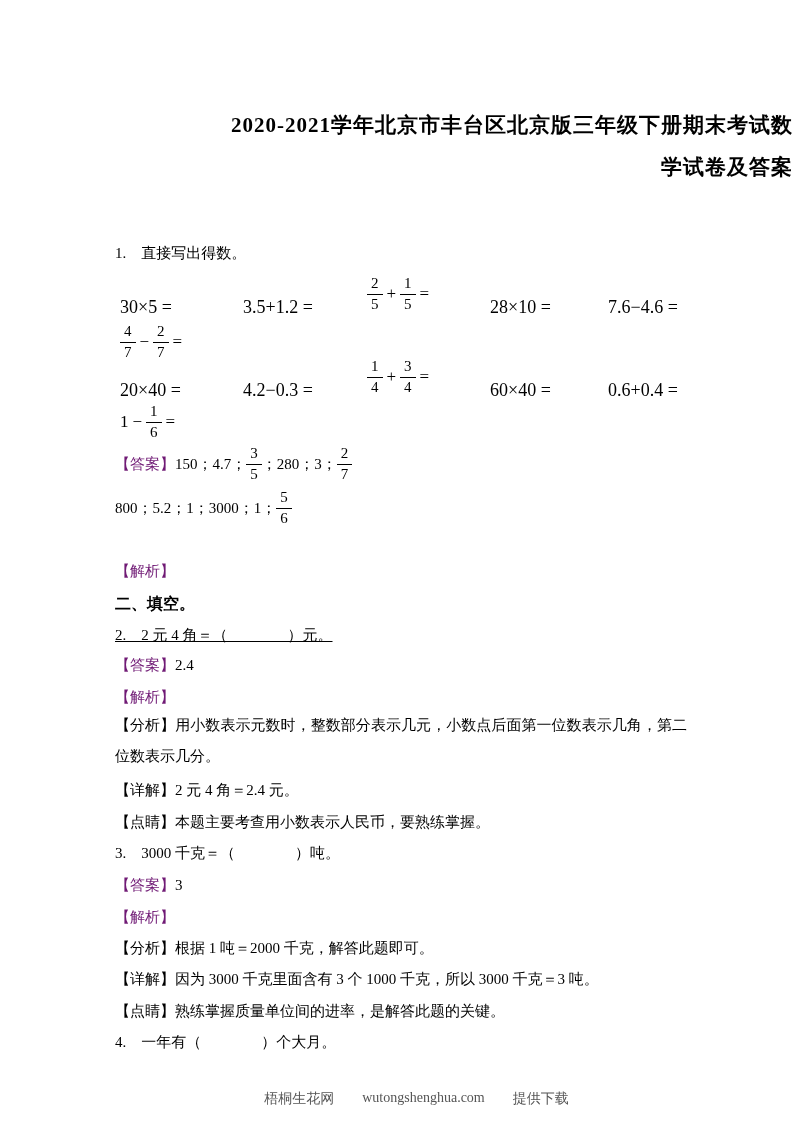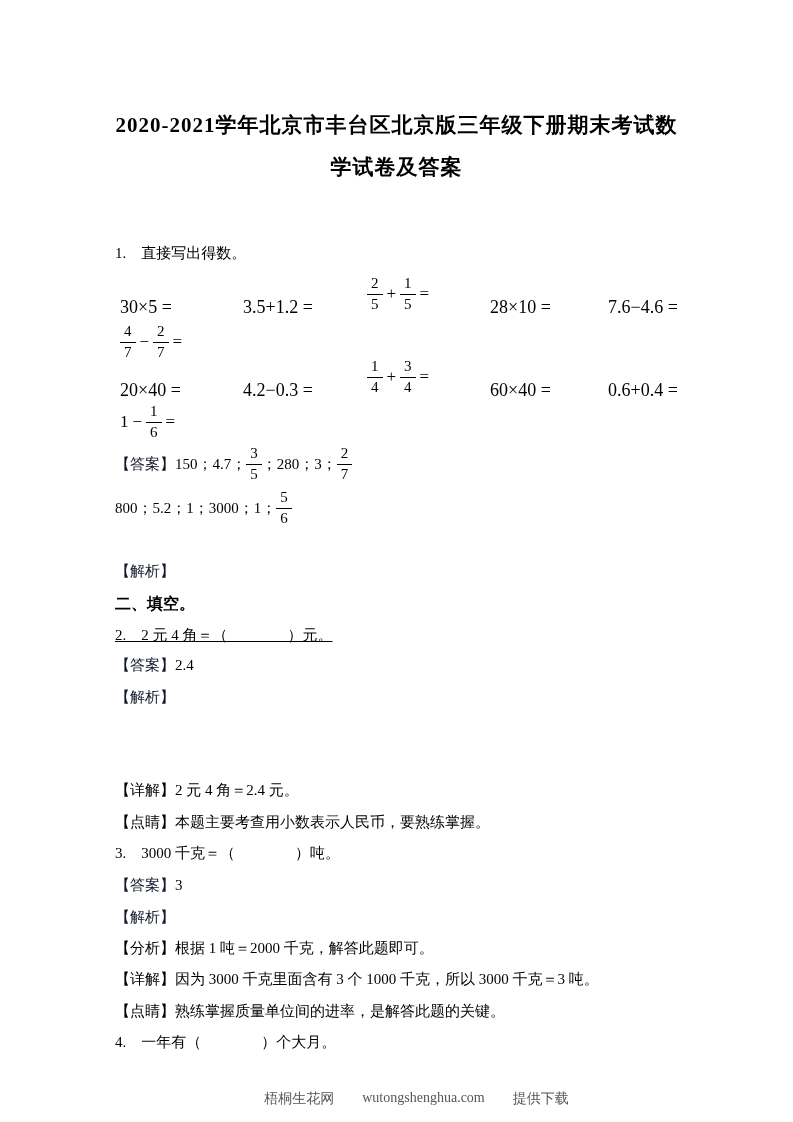--- a/index.html
+++ b/index.html
@@ -4,34 +4,34 @@
 <style>
   html,body { margin:0; padding:0; background:#e8e8e8; }
   .page {
     position:relative; width:793px; height:1122px; margin:0 auto;
     background:#ffffff; overflow:hidden;
     font-family:"Liberation Serif","DejaVu Serif",serif; color:#000;
   }
   .abs { position:absolute;margin-top:24px; }
   .title {
     position:absolute; top:90px; left:0; width:100%;
-    text-align:center; font-size:21px; font-weight:bold;
+    text-align:right; font-size:21px; font-weight:bold;
     line-height:42px; letter-spacing:1px;
   }
   .title span { display:block; }
   .cn  { font-size:15px; white-space:pre; }
   .eq  { font-size:18px; white-space:pre; }
   .fx  { display:inline-flex; align-items:center; font-size:17px; }
   .fx .op { margin:0 4px; }
   .frac { display:inline-flex; flex-direction:column; align-items:center;
           font-size:15px; line-height:1.3; }
   .frac .num { border-bottom:1px solid #000; padding:0 4px; }
   .frac .den { padding:0 4px; }
   .ansline { display:flex; align-items:center; font-size:15px; white-space:pre; }
-  .blue { color:#0f172a; }
+  .blue { color:#701a75; }
   .bold { font-weight:bold; font-size:16px; }
   .para { width:572px; line-height:31px; text-align:justify; white-space:normal; }
   .footer {
     position:absolute; top:1090px; left:0; width:100%;
     display:flex; justify-content:center; gap:28px;
     font-size:14px; color:#555;margin-left:20px;
   }
 </style>
 </head>
 <body>
@@ -123,20 +123,21 @@
     </span>
   </div>
 
   <div class="abs cn blue" style="top:538px;left:115px;">【解析】</div>
 
   <div class="abs cn bold" style="top:570px;left:115px;">二、填空。</div>
 
   <div class="abs cn" style="top:602px;left:115px;text-decoration:underline;">2.　2 元 4 角＝（　　　　）元。</div>
   <div class="abs cn" style="top:632px;left:115px;"><span class="blue">【答案】</span><span>2.4</span></div>
   <div class="abs cn blue" style="top:664px;left:115px;">【解析】</div>
+  <div class="abs cn para" style="top:686px;left:115px;">【分析】用小数表示元数时，整数部分表示几元，小数点后面第一位数表示几角，第二位数表示几分。</div>
   <div class="abs cn" style="top:757px;left:115px;">【详解】2 元 4 角＝2.4 元。</div>
   <div class="abs cn" style="top:789px;left:115px;">【点睛】本题主要考查用小数表示人民币，要熟练掌握。</div>
 
   <div class="abs cn" style="top:820px;left:115px;">3.　3000 千克＝（　　　　）吨。</div>
   <div class="abs cn" style="top:852px;left:115px;"><span class="blue">【答案】</span><span>3</span></div>
   <div class="abs cn blue" style="top:884px;left:115px;">【解析】</div>
   <div class="abs cn" style="top:915px;left:115px;">【分析】根据 1 吨＝2000 千克，解答此题即可。</div>
   <div class="abs cn" style="top:946px;left:115px;">【详解】因为 3000 千克里面含有 3 个 1000 千克，所以 3000 千克＝3 吨。</div>
   <div class="abs cn" style="top:978px;left:115px;">【点睛】熟练掌握质量单位间的进率，是解答此题的关键。</div>
 

